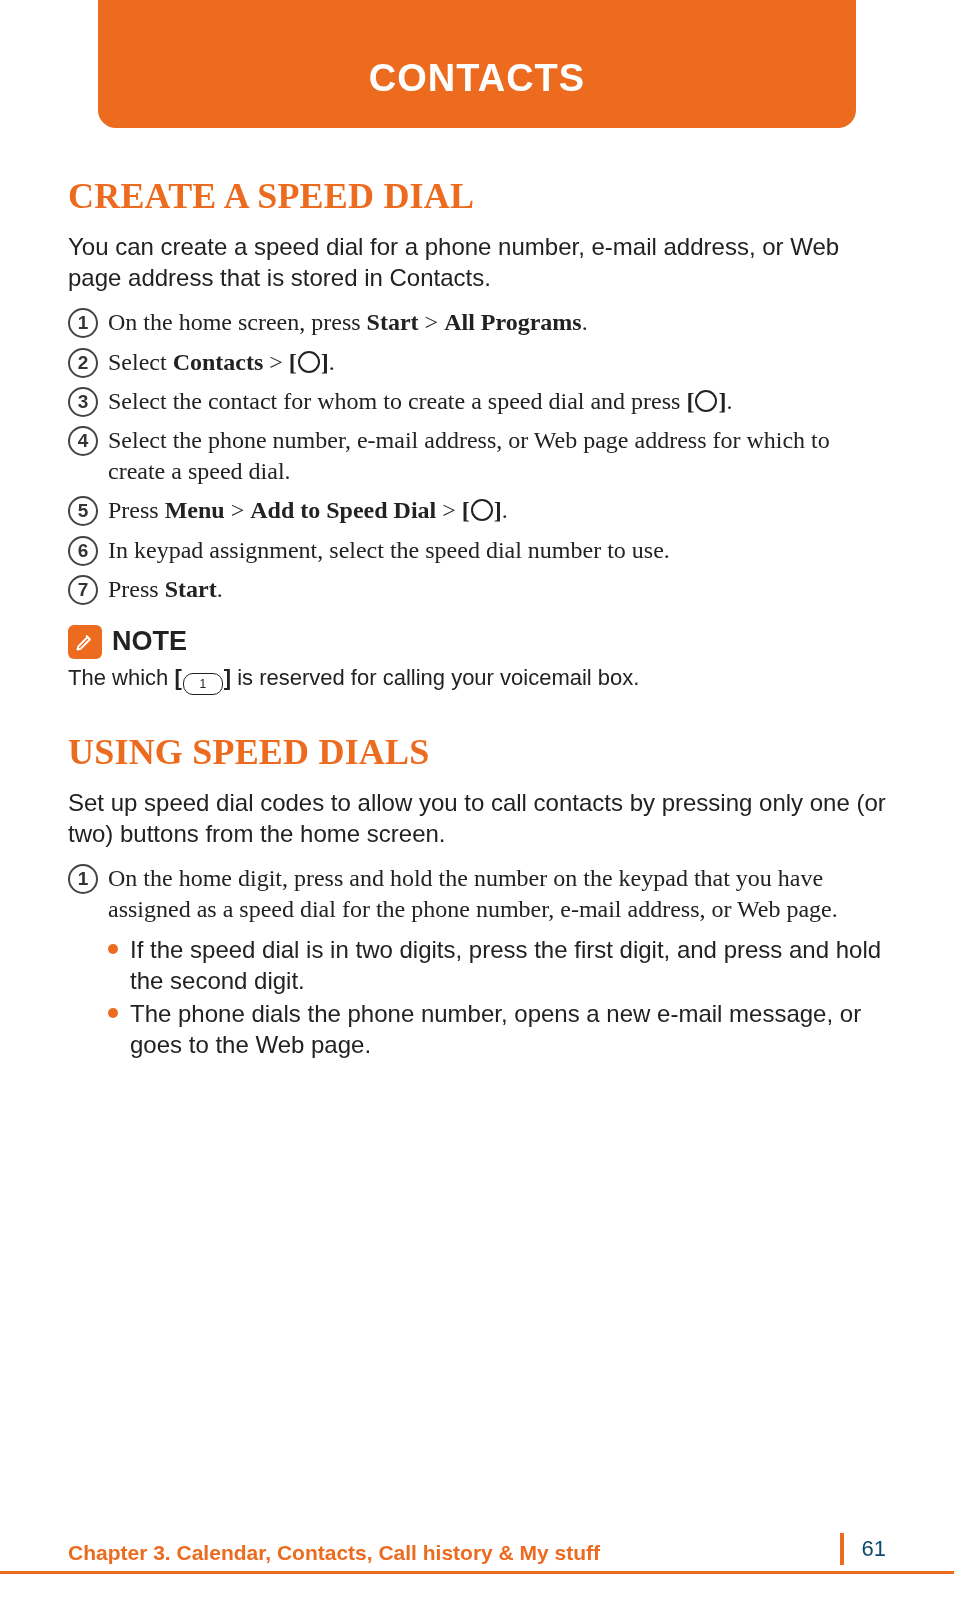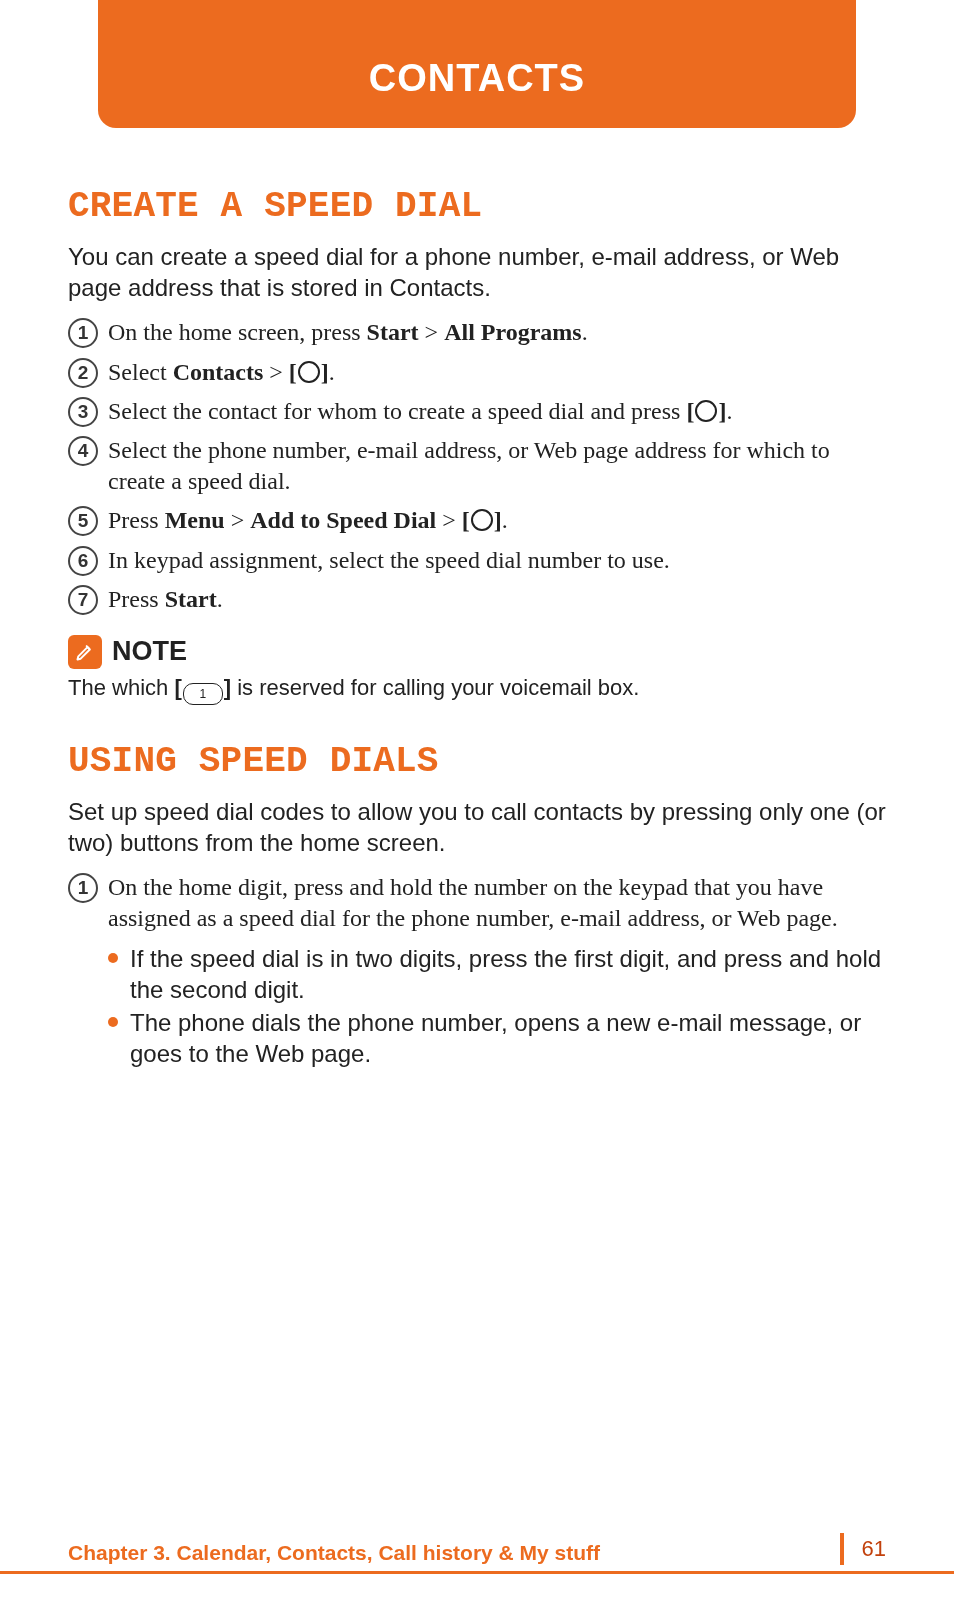--- a/index.html
+++ b/index.html
@@ -1,25 +1,25 @@
 <!DOCTYPE html>
 <html><head>
 <meta charset="utf-8">
 <style>
   * { box-sizing: border-box; margin: 0; padding: 0; }
   html, body { width: 954px; height: 1622px; background: #fff; font-family: Arial, Helvetica, sans-serif; color: #222; }
-  .page { position: relative; width: 954px; height: 1622px; padding: 16px 68px; }
+  .page { position: relative; width: 954px; height: 1622px; padding: 5px 68px; }
   .tab {
     position: absolute; top: 0; left: 98px; right: 98px; height: 128px;
     background: #ec6b1f; border-bottom-left-radius: 18px; border-bottom-right-radius: 18px;
     display: flex; align-items: flex-end; justify-content: center; padding-bottom: 28px;
   }
   .tab-title { color: #fff; font-size: 38px; font-weight: 700; letter-spacing: 1px; }
   .content { padding-top: 170px; }
-  h2.section { color: #ec6b1f; font-family: Liberation Mono, monospace; font-stretch: condensed; font-weight: 700; font-size: 36px; letter-spacing: .2px; margin-bottom: 14px; }
+  h2.section { color: #ec6b1f; font-family: Liberation Serif, serif; font-stretch: condensed; font-weight: 700; font-size: 36px; letter-spacing: .2px; margin-bottom: 14px; }
   p.intro { font-size: 24px; line-height: 1.3; color: #222; margin-bottom: 14px; }
   .steps { list-style: none; }
   .step { display: flex; align-items: flex-start; margin: 8px 0; }
   .num {
     flex: 0 0 30px; width: 30px; height: 30px; border: 2px solid #444; border-radius: 50%;
     display: flex; align-items: center; justify-content: center; font-weight: 700; font-size: 19px; color: #333; margin-right: 10px; margin-top: 1px;
   }
   .step-body { font-size: 24px; line-height: 1.3; color: #222; font-family: Liberation Serif, serif; }
   .b { font-weight: 700; }
   .okey {
@@ -45,21 +45,21 @@
   .sub-bullets li::before {
     content: ""; position: absolute; left: 0; top: 10px; width: 10px; height: 10px; background: #ec6b1f; border-radius: 50%;
   }
   .footer {
     position: absolute; left: 0; right: 0; bottom: 48px; height: 40px;
     border-bottom: 3px solid #ec6b1f; display: flex; align-items: flex-end; padding: 0 68px 6px 68px;
   }
   .chap { color: #ec6b1f; font-weight: 700; font-size: 21px; font-family: "Arial Narrow", Arial, sans-serif; font-stretch: condensed; }
   .pnum-wrap { position: absolute; right: 68px; bottom: 0; display: flex; align-items: center; padding-bottom: 6px; }
   .vline { width: 4px; height: 32px; background: #ec6b1f; margin-right: 18px; }
-  .pnum { font-size: 22px; color: #c2410c; }
+  .pnum { font-size: 22px; color: #0c4a6e; }
 </style>
 </head>
 <body>
 
 <div class="page">
 
   <div class="tab">
     <span class="tab-title">CONTACTS</span>
   </div>
 

